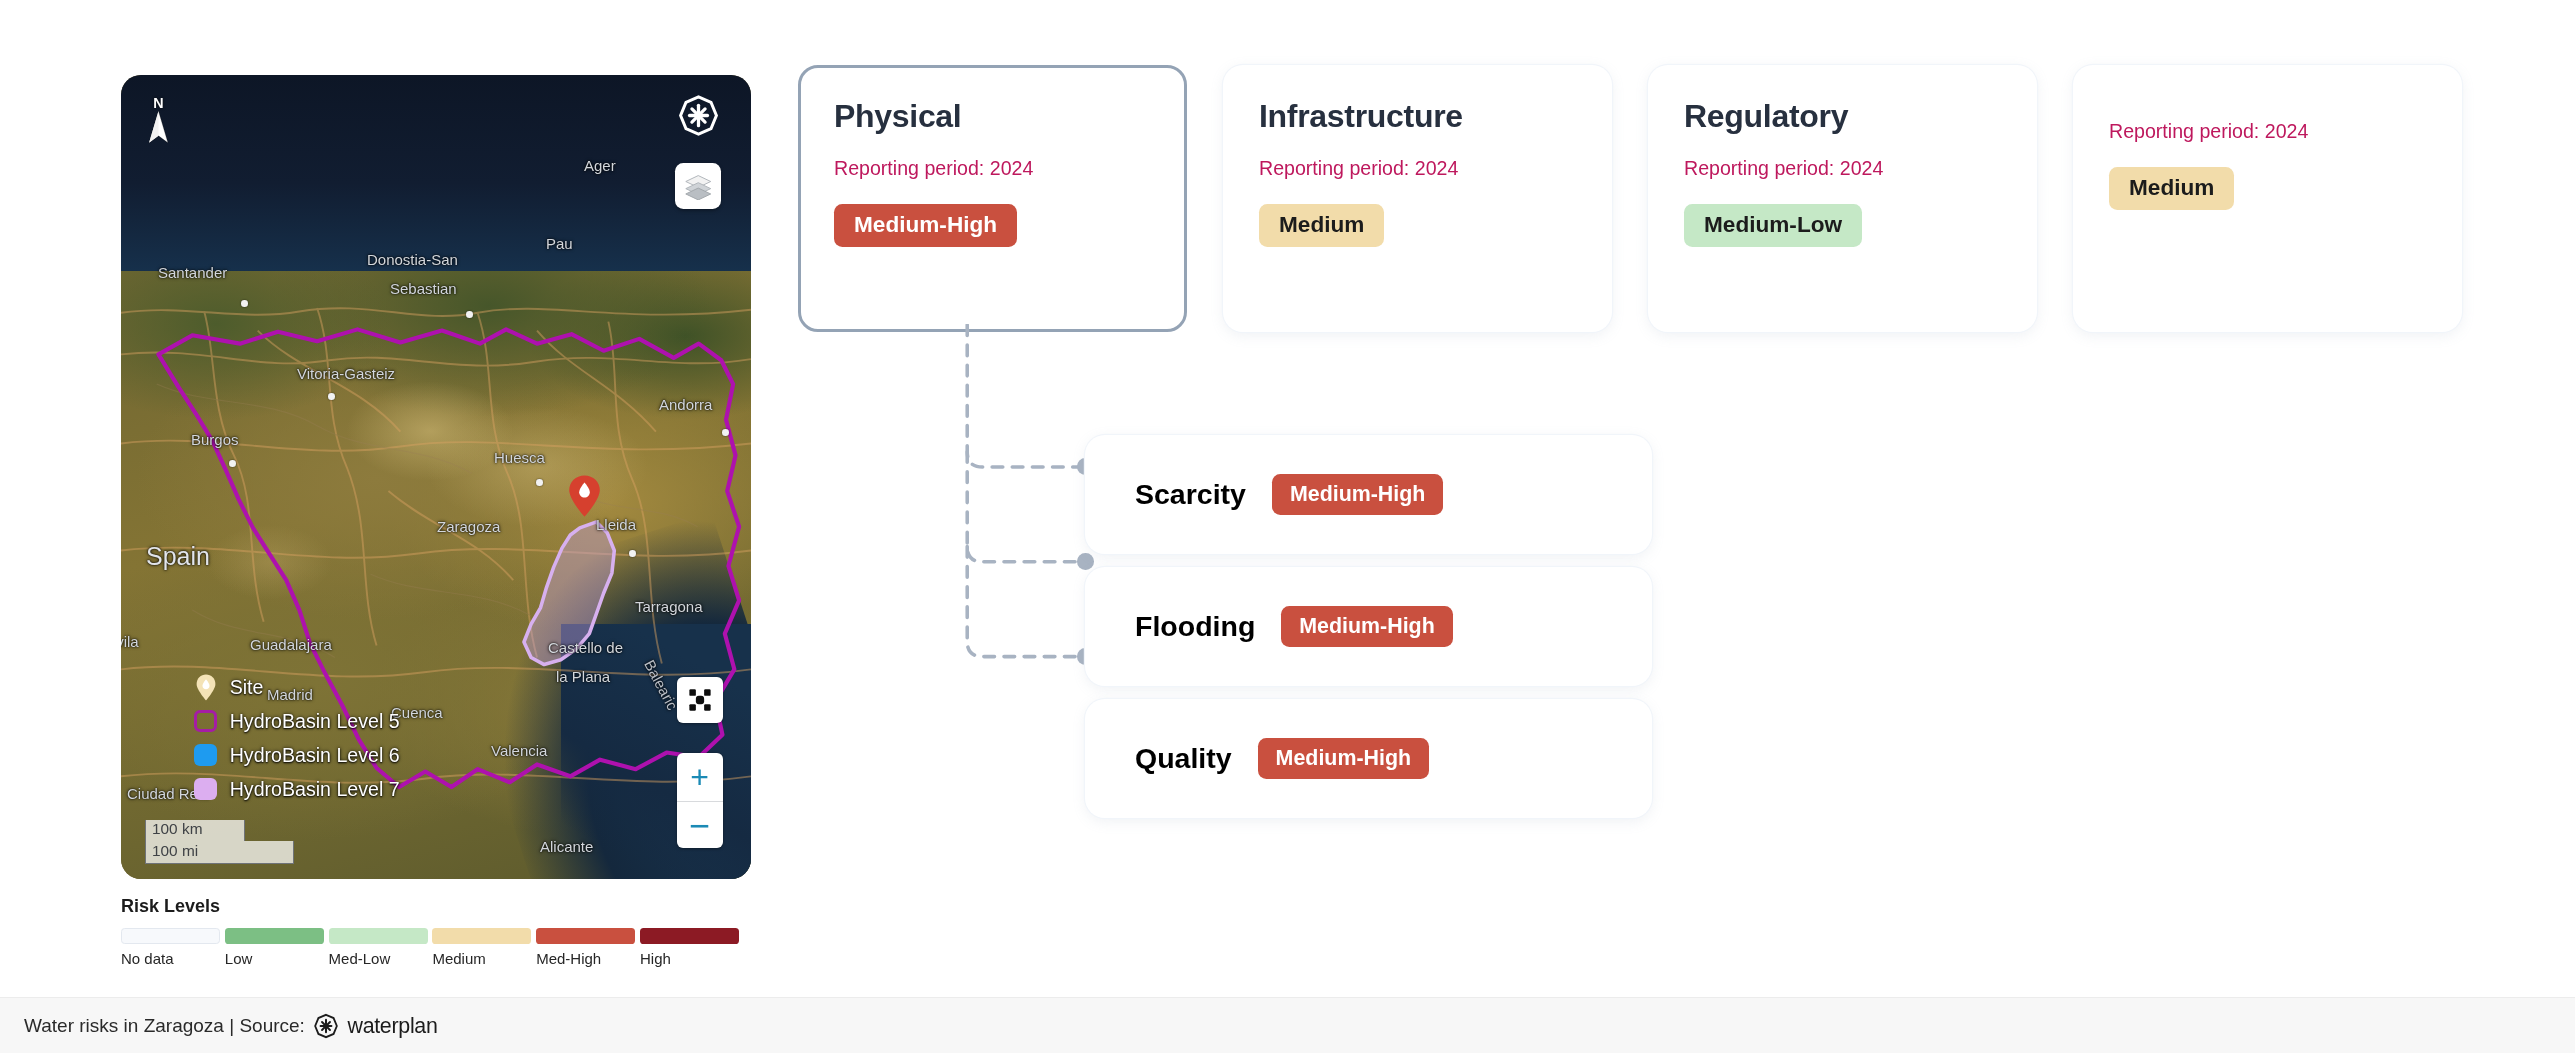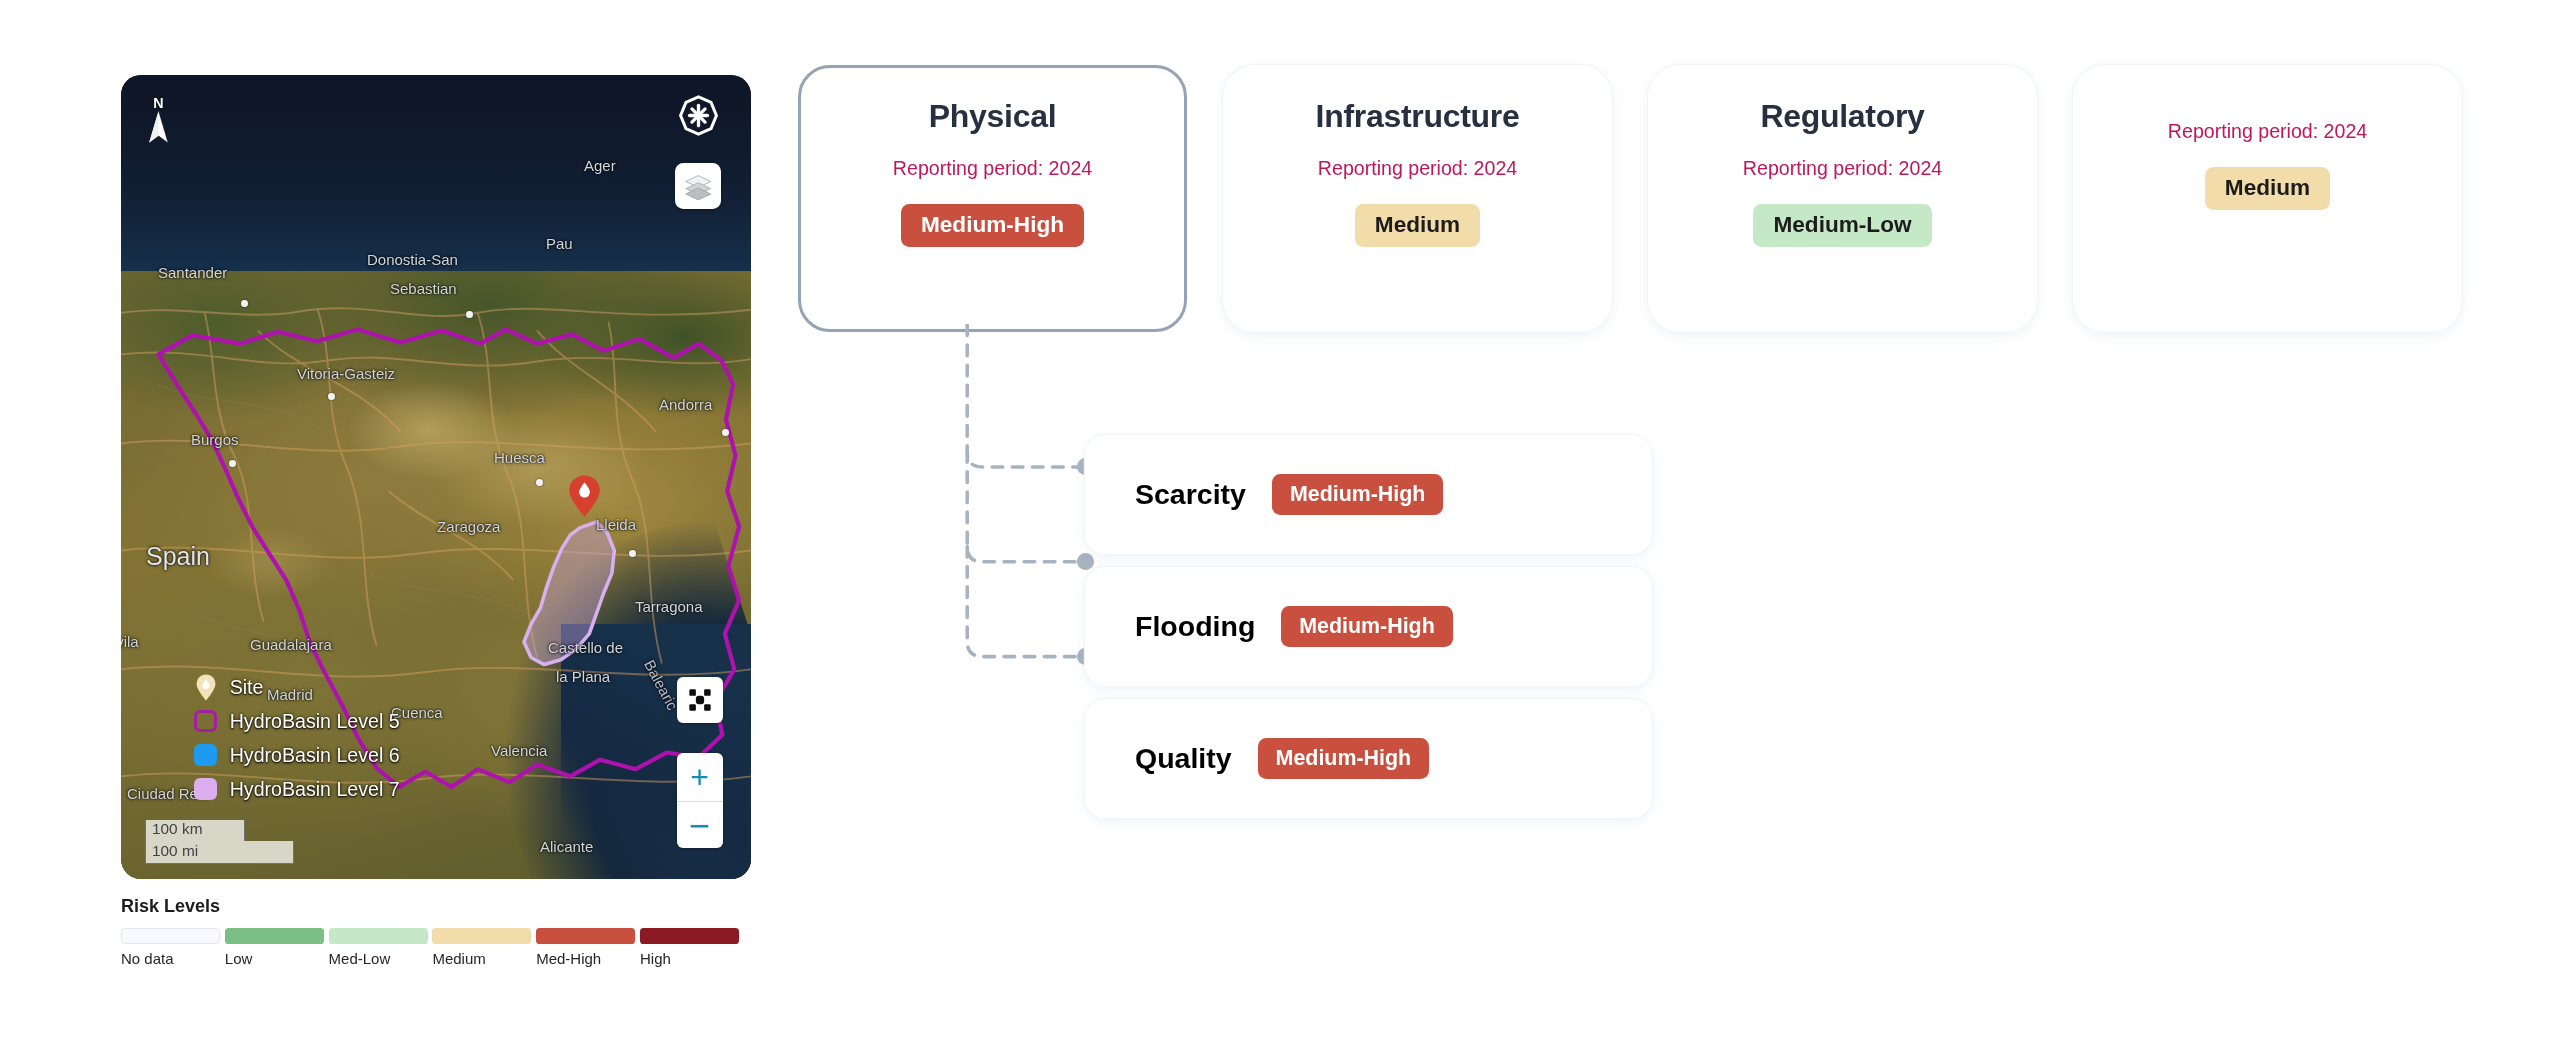--- a/index.html
+++ b/index.html
@@ -145,22 +145,22 @@
     position:absolute; left:0; bottom:0; width:2576px; height:57px;
     background:#f7f7f7; border-top:0.6px solid #ececec;
     display:flex; align-items:center; padding-left:24px; gap:8.3px;
   }
   .footer-text { font-size:19px; color:#2a2a2a; }
   .footer-logo-text { font-size:21.4px; color:#1c1c1c; letter-spacing:-0.3px; }
 
   
   .cards { position:absolute; left:798px; top:65px; display:flex; gap:36px; }
   .card {
-    width:389px; height:267px; border-radius:32px; background:#ffffff;
-    padding:33px 36px 0 36px; position:relative;text-align:center;
+    width:389px; height:267px; border-radius:20px; background:#ffffff;
+    padding:33px 36px 0 36px; position:relative;
   }
   .card.inactive { box-shadow: 0 0 0 1.2px #f1f5fa, 0 3.6px 13px rgba(150,165,185,.14); }
   .card.active { border:3px solid #94a3b5; padding:30px 33px 0 33px; }
   .card-title { font-size:32px; font-weight:bold; color:#27303f; letter-spacing:-0.3px; }
   .card-sub { margin-top:22px; font-size:19.6px; color:#be185d; }
   .badge {
     display:inline-block; margin-top:24px; border-radius:8.3px;
     padding:8.3px 20px; font-size:22.6px; font-weight:bold; white-space:nowrap;
   }
 
@@ -429,15 +429,30 @@
     <div class="subrow">
       <span class="subrow-label">Flooding</span>
       <span class="sub-badge" style="background:#c9503f; color:#ffffff;">Medium-High</span>
     </div>
     <div class="subrow">
       <span class="subrow-label">Quality</span>
       <span class="sub-badge" style="background:#c9503f; color:#ffffff;">Medium-High</span>
     </div>
   </div>
 
+  <div class="footer">
+    <span class="footer-text">Water risks in Zaragoza | Source:</span>
+    <span style="display:flex;align-items:center;">
+      <svg width="26" height="26" viewBox="0 0 72 72">
+        <polygon points="36,5 57,14 66,36 57,58 36,67 15,58 6,36 15,14" fill="none" stroke="#1c1c1c" stroke-width="5"></polygon>
+        <g stroke="#1c1c1c" stroke-width="5.5" stroke-linecap="round">
+          <line x1="36" y1="19" x2="36" y2="53"></line>
+          <line x1="21" y1="36" x2="51" y2="36"></line>
+          <line x1="25" y1="25" x2="47" y2="47"></line>
+          <line x1="47" y1="25" x2="25" y2="47"></line>
+        </g>
+      </svg>
+    </span>
+    <span class="footer-logo-text">waterplan</span>
+  </div>
 
 </div>
 
 
 </body></html>

